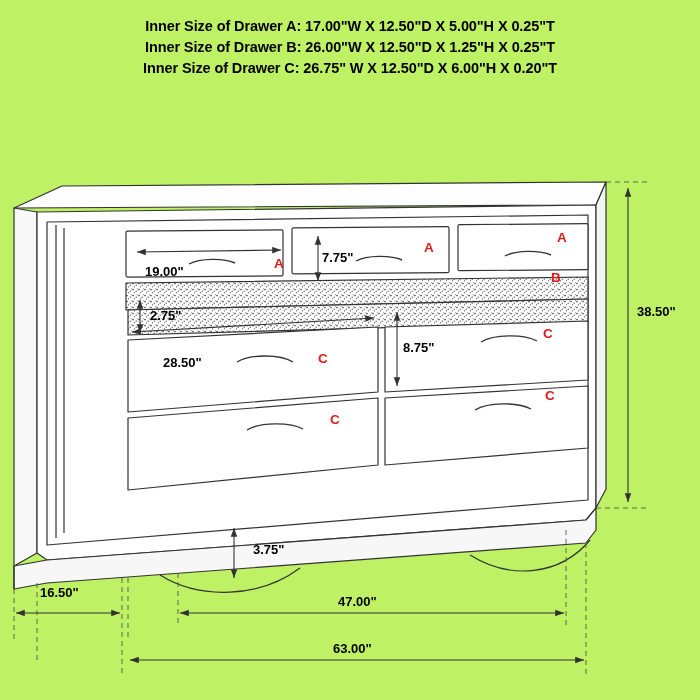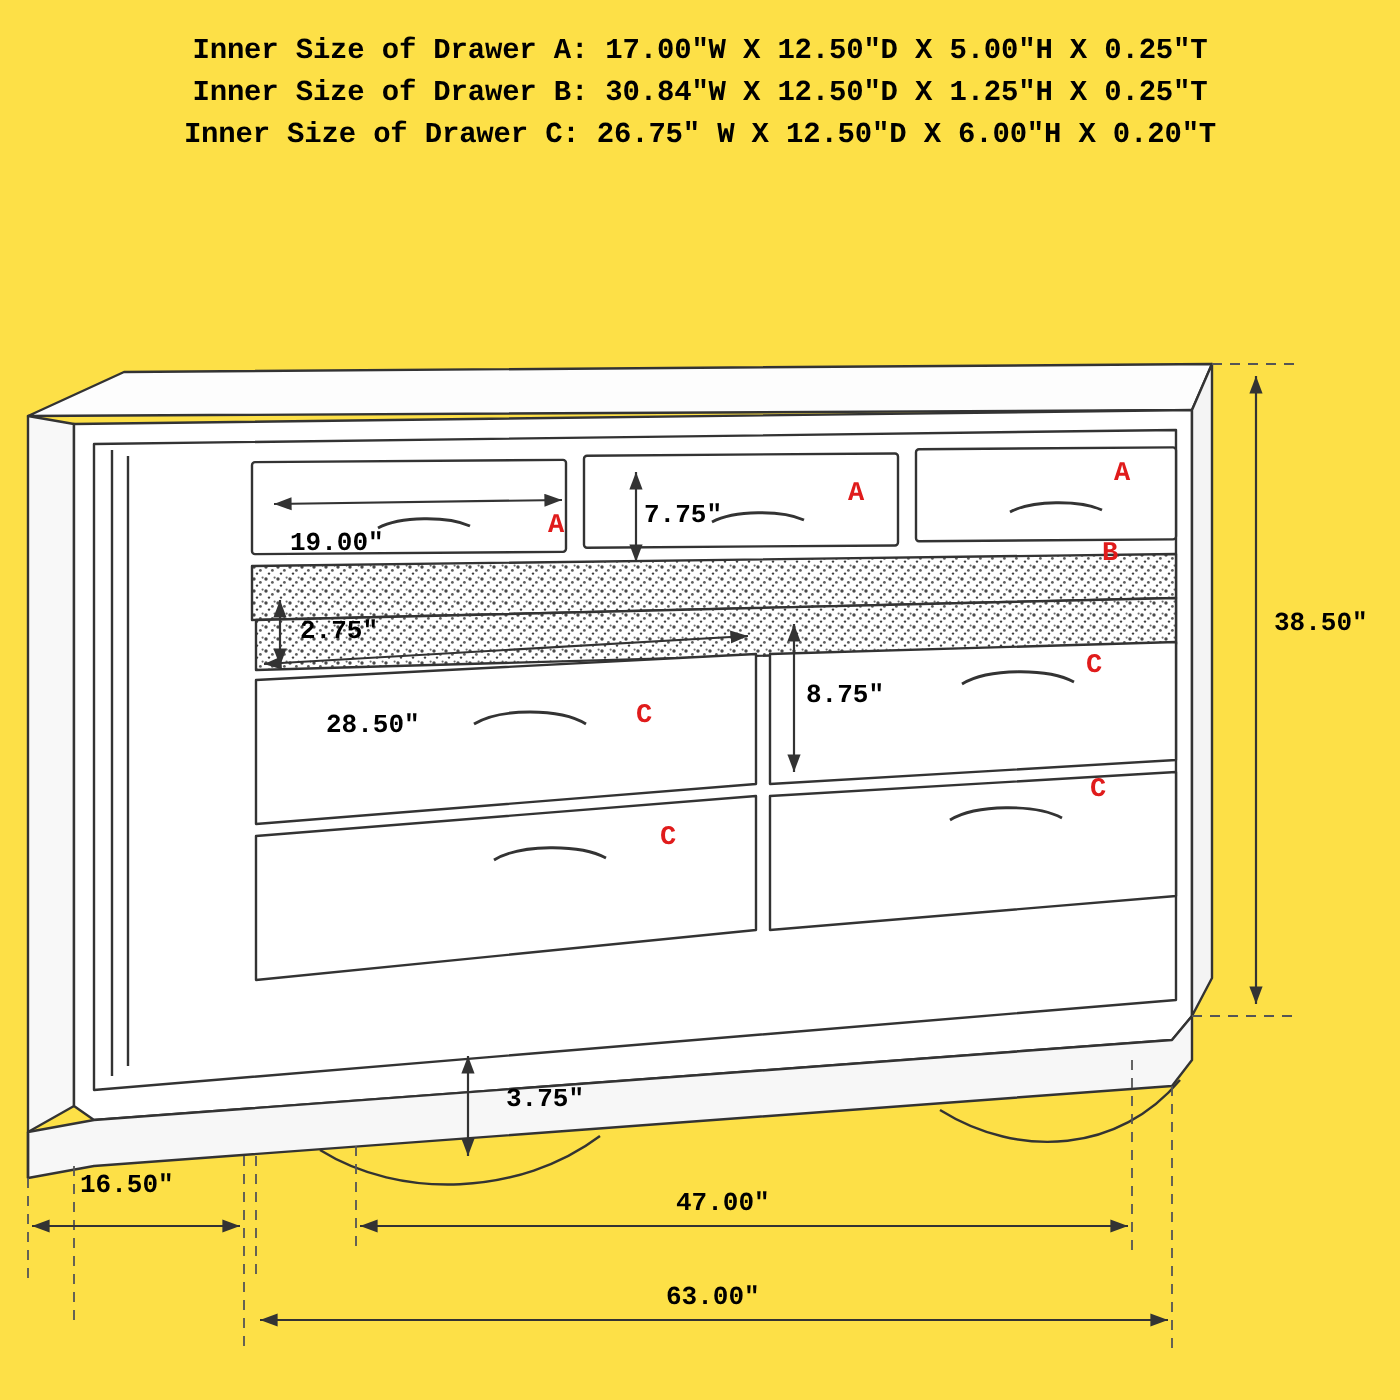--- a/index.html
+++ b/index.html
@@ -4,22 +4,22 @@
 <style>
   html, body {
     margin: 0;
     padding: 0;
     background: #ffffff;
   }
   #page {
     position: relative;
     width: 700px;
     height: 700px;
-    background: #fde047;
-    font-family: Liberation Mono, monospace;
+    background: #bef264;
+    font-family: Liberation Sans, sans-serif;
     overflow: hidden;
   }
   .spec-block {
     position: absolute;
     left: 0;
     top: 16px;
     width: 700px;
     text-align: center;
   }
   .spec-line {
@@ -52,21 +52,21 @@
     white-space: nowrap;
   }
 </style>
 </head>
 <body>
 
 <div id="page">
 
   <div class="spec-block">
     <div class="spec-line">Inner Size of Drawer A: 17.00"W X 12.50"D X 5.00"H X 0.25"T</div>
-    <div class="spec-line">Inner Size of Drawer B: 30.84"W X 12.50"D X 1.25"H X 0.25"T</div>
+    <div class="spec-line">Inner Size of Drawer B: 26.00"W X 12.50"D X 1.25"H X 0.25"T</div>
     <div class="spec-line">Inner Size of Drawer C: 26.75" W X 12.50"D X 6.00"H X 0.20"T</div>
   </div>
 
   <svg class="drawing" viewBox="0 0 700 700">
     <defs>
       <marker id="arrowEnd" markerWidth="9" markerHeight="9" refX="8" refY="3" orient="auto" markerUnits="strokeWidth">
         <path d="M0,0 L8,3 L0,6 z" fill="#333333"></path>
       </marker>
       <marker id="arrowStart" markerWidth="9" markerHeight="9" refX="0" refY="3" orient="auto" markerUnits="strokeWidth">
         <path d="M8,0 L0,3 L8,6 z" fill="#333333"></path>

